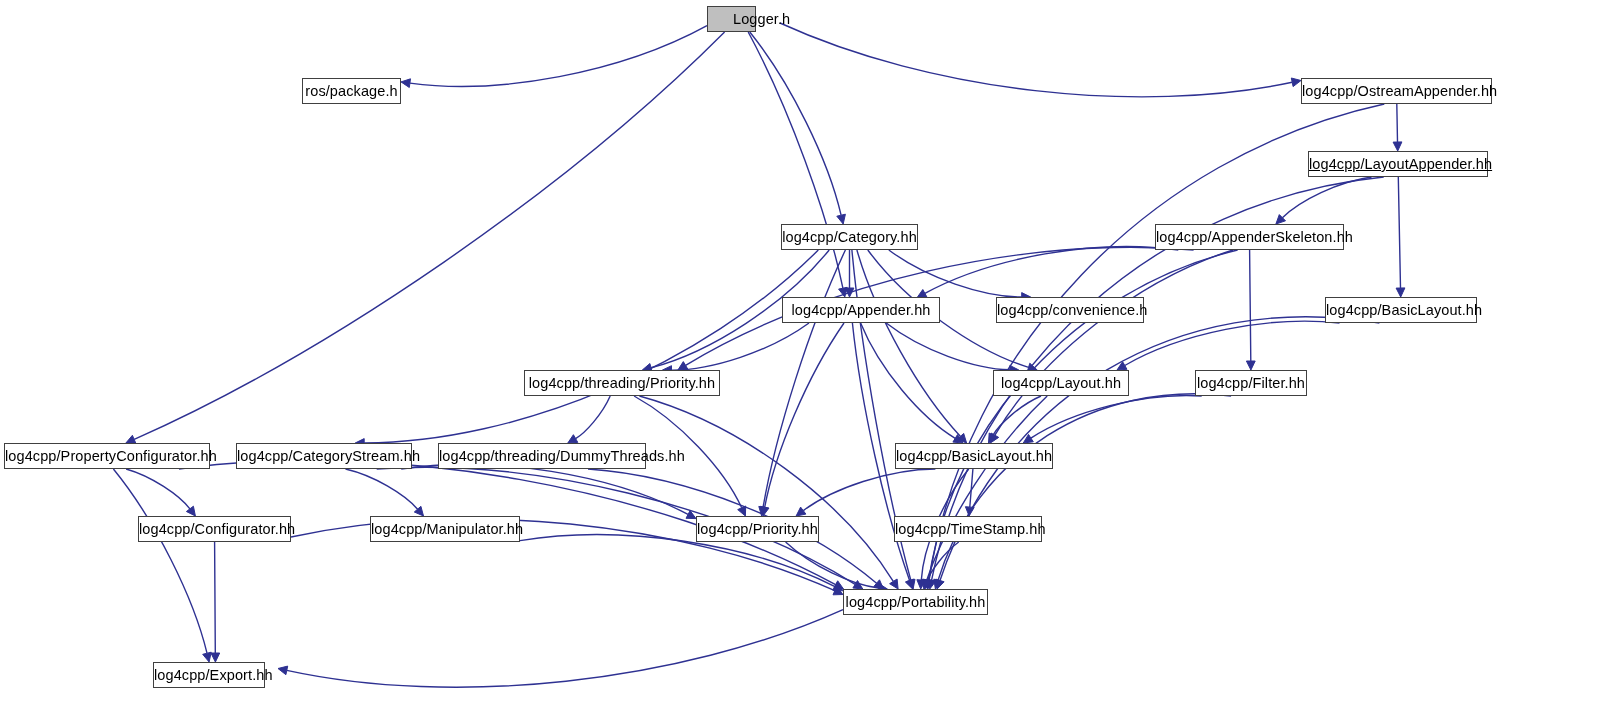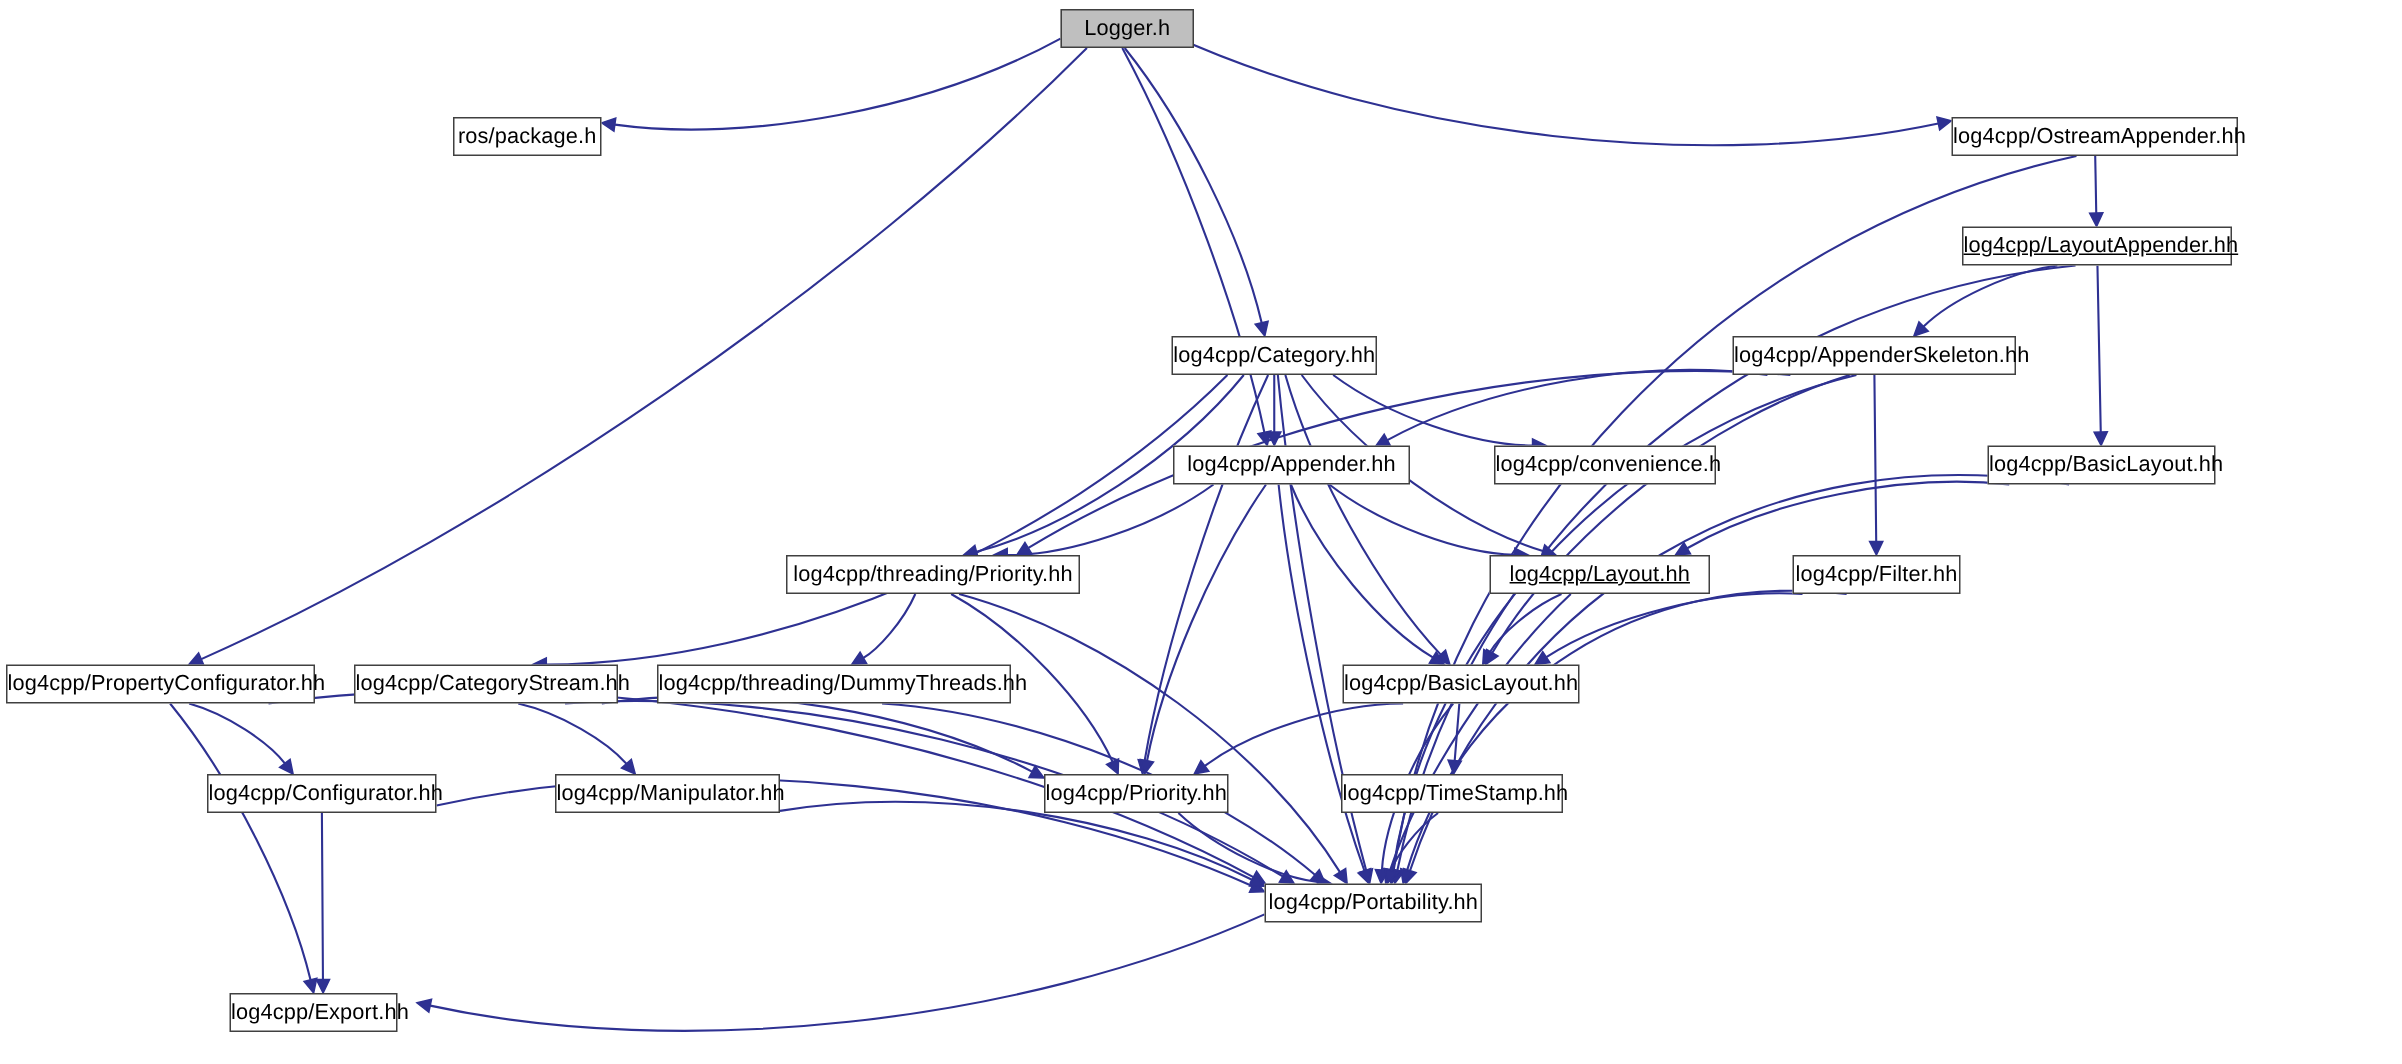--- a/index.html
+++ b/index.html
@@ -157,35 +157,35 @@
       <path d="M520.0,540.6 C621.9,523.8 751.1,543.8 835.0,586.7"></path>
       <polygon points="843.0,590.8 833.0,590.6 837.0,582.7"></polygon>
       <path d="M785.6,542.0 C811.5,566.2 852.2,585.0 878.4,588.0"></path>
       <polygon points="887.4,589.0 877.9,592.3 878.9,583.6"></polygon>
       <path d="M958.7,542.0 C943.9,552.8 930.3,571.6 927.5,580.4"></path>
       <polygon points="924.8,589.0 923.4,579.1 931.7,581.7"></polygon>
       <path d="M843.0,609.6 C679.3,683.2 453.3,706.7 286.8,670.4"></path>
       <polygon points="278.0,668.5 287.7,666.1 285.9,674.7"></polygon>
     </svg>
   <div id="node-layer">
-      <div class="node root" style="left: 707px; top: 6px; width: 89px;">Logger.h</div>
+      <div class="node root" style="left: 707px; top: 6px; width: 49px; padding-left: 25px;">Logger.h</div>
       <div class="node" style="left: 302px; top: 78px; width: 99px;">ros/package.h</div>
       <div class="node" style="left: 1301px; top: 78px; width: 191px;">log4cpp/OstreamAppender.hh</div>
       <div class="node" style="left: 1308px; top: 151px; width: 180px; text-decoration: underline;">log4cpp/LayoutAppender.hh</div>
       <div class="node" style="left: 781px; top: 224px; width: 137px;">log4cpp/Category.hh</div>
       <div class="node" style="left: 1155px; top: 224px; width: 189px;">log4cpp/AppenderSkeleton.hh</div>
       <div class="node" style="left: 782px; top: 297px; width: 158px;">log4cpp/Appender.hh</div>
       <div class="node" style="left: 996px; top: 297px; width: 148px;">log4cpp/convenience.h</div>
       <div class="node" style="left: 1325px; top: 297px; width: 152px;">log4cpp/BasicLayout.hh</div>
       <div class="node" style="left: 524px; top: 370px; width: 196px;">log4cpp/threading/Priority.hh</div>
-      <div class="node" style="left: 993px; top: 370px; width: 147px; text-decoration: underline;">log4cpp/Layout.hh</div>
+      <div class="node" style="left: 993px; top: 370px; width: 136px;">log4cpp/Layout.hh</div>
       <div class="node" style="left: 1195px; top: 370px; width: 112px;">log4cpp/Filter.hh</div>
       <div class="node" style="left: 4px; top: 443px; width: 206px;">log4cpp/PropertyConfigurator.hh</div>
       <div class="node" style="left: 236px; top: 443px; width: 176px;">log4cpp/CategoryStream.hh</div>
-      <div class="node" style="left: 438px; top: 443px; width: 236px;">log4cpp/threading/DummyThreads.hh</div>
+      <div class="node" style="left: 438px; top: 443px; width: 208px;">log4cpp/threading/DummyThreads.hh</div>
       <div class="node" style="left: 895px; top: 443px; width: 158px;">log4cpp/BasicLayout.hh</div>
       <div class="node" style="left: 138px; top: 516px; width: 153px;">log4cpp/Configurator.hh</div>
       <div class="node" style="left: 370px; top: 516px; width: 150px;">log4cpp/Manipulator.hh</div>
       <div class="node" style="left: 696px; top: 516px; width: 123px;">log4cpp/Priority.hh</div>
       <div class="node" style="left: 894px; top: 516px; width: 148px; text-align: right;">log4cpp/TimeStamp.hh</div>
       <div class="node" style="left: 843px; top: 589px; width: 145px;">log4cpp/Portability.hh</div>
       <div class="node" style="left: 153px; top: 662px; width: 112px;">log4cpp/Export.hh</div>
     </div>
 </div>
 

